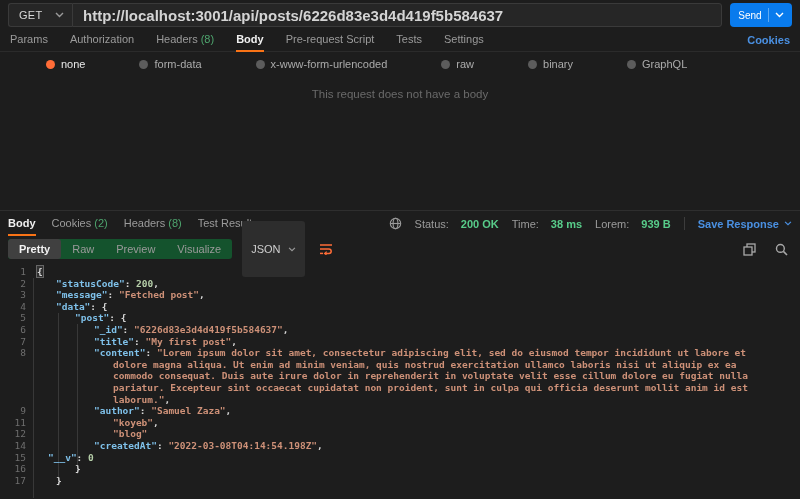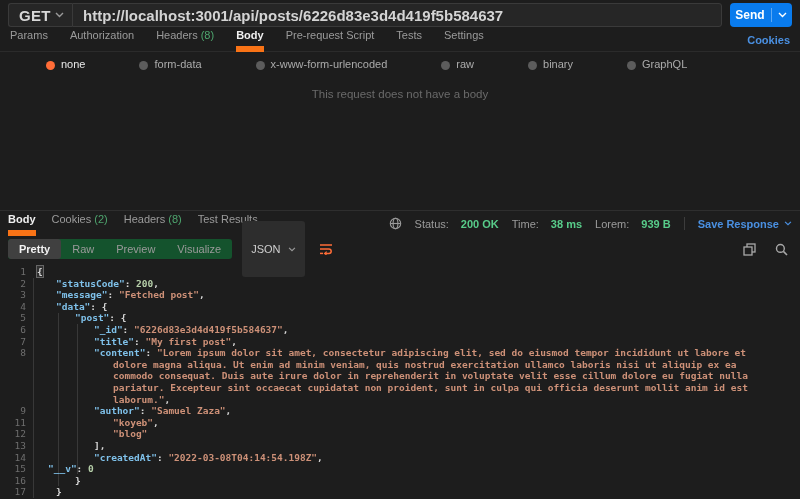--- a/index.html
+++ b/index.html
@@ -13,43 +13,43 @@
   }
   .app { width:800px; height:499px; display:flex; flex-direction:column; }
 
   
   .req-bar { height:30px; display:flex; align-items:center; padding:3px 8px 3px 8px; gap:0; }
   .method-select {
     height:24px; width:64px; background:#262626; border:1px solid #3a3a3a; border-right:none;
     border-radius:3px 0 0 3px; display:flex; align-items:center; justify-content:space-between;
     padding:0 8px 0 10px; cursor:pointer;
   }
-  .method-label { color:#d8d8d8; font-weight:bold; font-size:15px; letter-spacing:.3px; }
+  .method-label { color:#d8d8d8; font-weight:normal; font-size:11px; letter-spacing:.3px; }
   .url-input {
     height:24px; flex:1; background:#262626; border:1px solid #3a3a3a; border-radius:0 3px 3px 0;
     display:flex; align-items:center; padding:0 10px; color:#d4d4d4; font-size:15px; font-weight:bold;
     white-space:nowrap; overflow:hidden;
   }
   .send-btn {
     margin-left:8px; height:24px; width:62px; background:#097bed; border-radius:4px;
     display:flex; align-items:center; justify-content:center; gap:6px; cursor:pointer;
   }
-  .send-label { color:#fff; font-weight:bold; font-size:12px; }
+  .send-label { color:#fff; font-weight:normal; font-size:10px; }
   .send-sep { width:1px; height:14px; background:rgba(255,255,255,.35); }
 
   
   .req-tabs { height:22px; display:flex; align-items:flex-end; padding:0 10px; gap:22px; border-bottom:1px solid #2b2b2b; }
   .tab { padding-bottom:5px; color:#9b9b9b; cursor:pointer; white-space:nowrap; }
-  .tab.active { color:#f0f0f0; font-weight:bold; border-bottom:6px solid #f97316; margin-bottom:-1px;text-align:center; }
+  .tab.active { color:#f0f0f0; font-weight:bold; border-bottom:2px solid #f97316; margin-bottom:-1px;text-align:center; }
   .tab .count { color:#4ea56e; margin-left:3px; }
   .cookies-link { margin-left:auto; padding-bottom:5px; color:#4a90e2; font-weight:bold; cursor:pointer; }
 
   
   .radio-row { height:24px; display:flex; align-items:center; padding:0 10px; gap:18px; }
-  .radio-item { display:flex; align-items:flex-end; gap:6px; cursor:pointer;padding-left:36px; }
+  .radio-item { display:flex; align-items:center; gap:6px; cursor:pointer;padding-left:36px; }
   .radio-dot { width:9px; height:9px; border-radius:50%; background:#5c5c5c; }
   .radio-item.selected .radio-dot { background:#ff6c37; }
   .radio-item .radio-label { color:#ababab; }
   .radio-item.selected .radio-label { color:#e8e8e8; }
 
   
   .empty-body { height:134px; display:flex; justify-content:center; align-items:flex-start; padding-top:12px; }
   .empty-msg { color:#6a6a6a; font-size:11.5px; }
 
   
@@ -236,21 +236,20 @@
         <div class="cl" style="padding-left: 56px;"><span class="ln">2</span><span class="tk">"statusCode"</span><span class="tp">: </span><span class="tn">200</span><span class="tp">,</span></div>
         <div class="cl" style="padding-left: 56px;"><span class="ln">3</span><span class="tk">"message"</span><span class="tp">: </span><span class="ts">"Fetched post"</span><span class="tp">,</span></div>
         <div class="cl" style="padding-left: 56px;"><span class="ln">4</span><span class="tk">"data"</span><span class="tp">: {</span></div>
         <div class="cl" style="padding-left: 75px;"><span class="ln">5</span><span class="tk">"post"</span><span class="tp">: {</span></div>
         <div class="cl" style="padding-left: 94px;"><span class="ln">6</span><span class="tk">"_id"</span><span class="tp">: </span><span class="ts">"6226d83e3d4d419f5b584637"</span><span class="tp">,</span></div>
         <div class="cl" style="padding-left: 94px;"><span class="ln">7</span><span class="tk">"title"</span><span class="tp">: </span><span class="ts">"My first post"</span><span class="tp">,</span></div>
         <div class="cl" style="padding-left: 113px; text-indent: -19px;"><span class="ln" style="text-indent: 0px;">8</span><span class="tk">"content"</span><span class="tp">: </span><span class="ts">"Lorem ipsum dolor sit amet, consectetur adipiscing elit, sed do eiusmod tempor incididunt ut labore et dolore magna aliqua. Ut enim ad minim veniam, quis nostrud exercitation ullamco laboris nisi ut aliquip ex ea commodo consequat. Duis aute irure dolor in reprehenderit in voluptate velit esse cillum dolore eu fugiat nulla pariatur. Excepteur sint occaecat cupidatat non proident, sunt in culpa qui officia deserunt mollit anim id est laborum."</span><span class="tp">,</span></div>
         <div class="cl" style="padding-left: 94px;"><span class="ln">9</span><span class="tk">"author"</span><span class="tp">: </span><span class="ts">"Samuel Zaza"</span><span class="tp">,</span></div>
         <div class="cl" style="padding-left: 113px;"><span class="ln">11</span><span class="ts">"koyeb"</span><span class="tp">,</span></div>
         <div class="cl" style="padding-left: 113px;"><span class="ln">12</span><span class="ts">"blog"</span></div>
-        <div class="cl" style="padding-left: 94px;"><span class="ln">13</span><span class="tp">],</span></div>
         <div class="cl" style="padding-left: 94px;"><span class="ln">14</span><span class="tk">"createdAt"</span><span class="tp">: </span><span class="ts">"2022-03-08T04:14:54.198Z"</span><span class="tp">,</span></div>
         <div class="cl" style="padding-left: 48px;"><span class="ln">15</span><span class="tk">"__v"</span><span class="tp">: </span><span class="tn">0</span></div>
         <div class="cl" style="padding-left: 75px;"><span class="ln">16</span><span class="tp">}</span></div>
         <div class="cl" style="padding-left: 56px;"><span class="ln">17</span><span class="tp">}</span></div>
       </div>
   </div>
 
 </div>
 
 </body></html>

